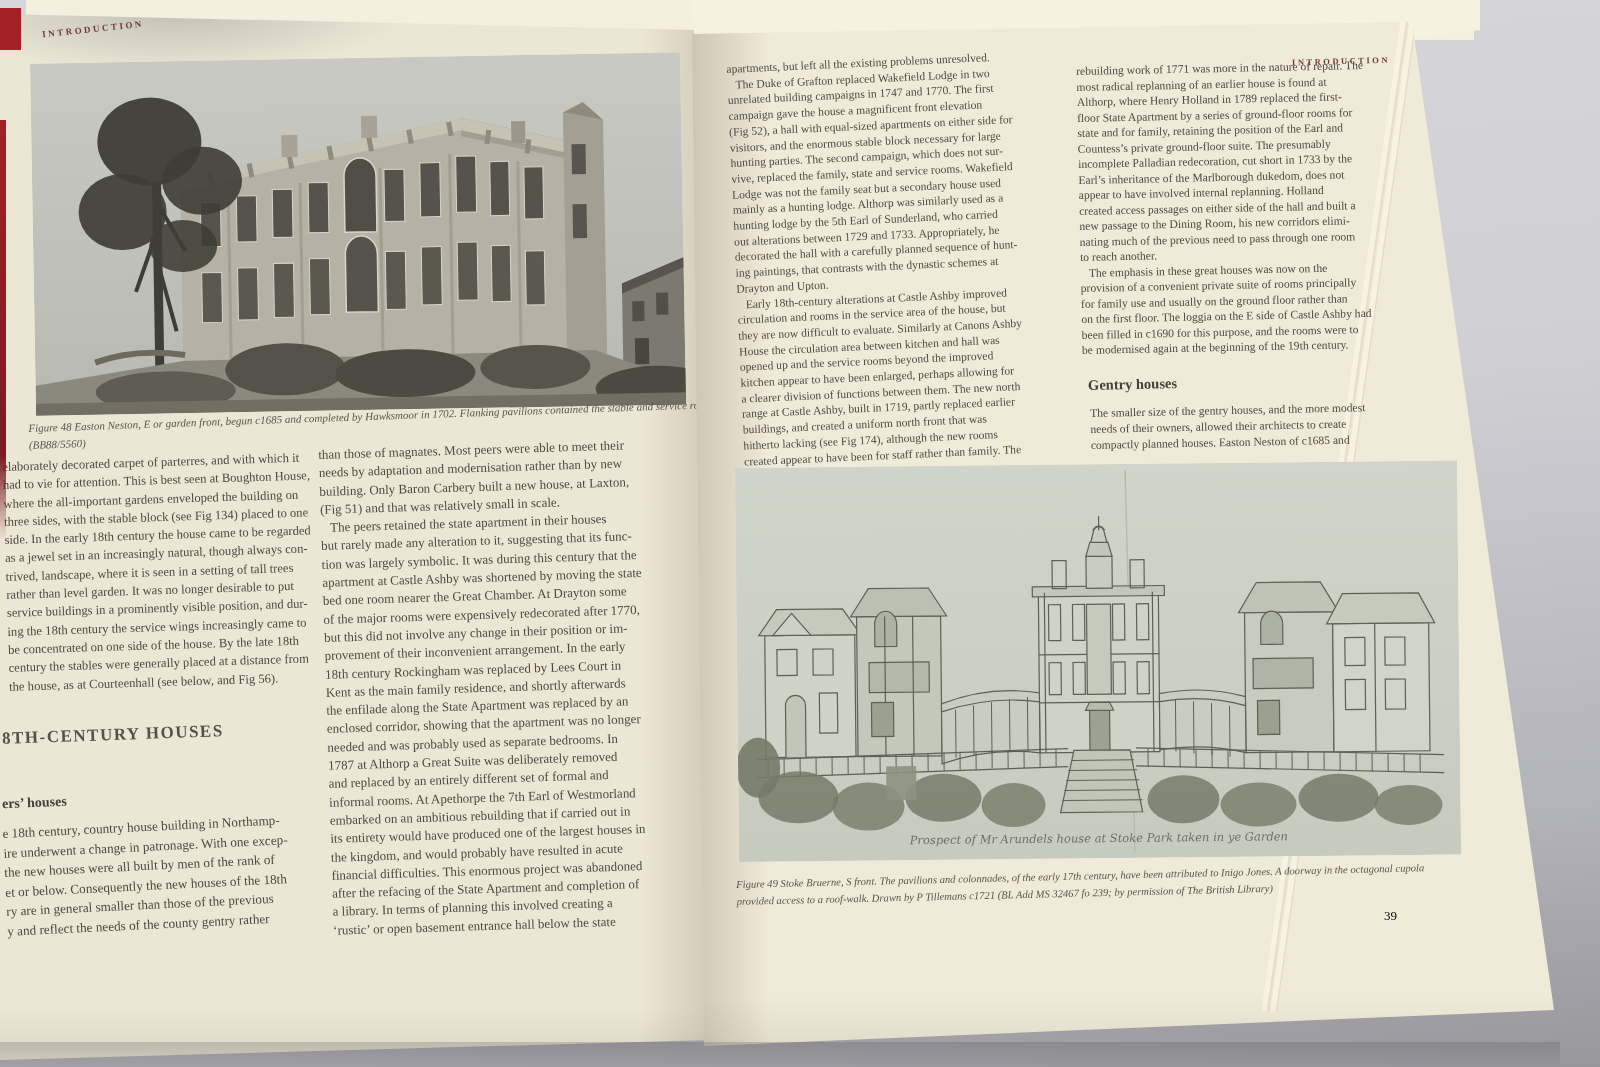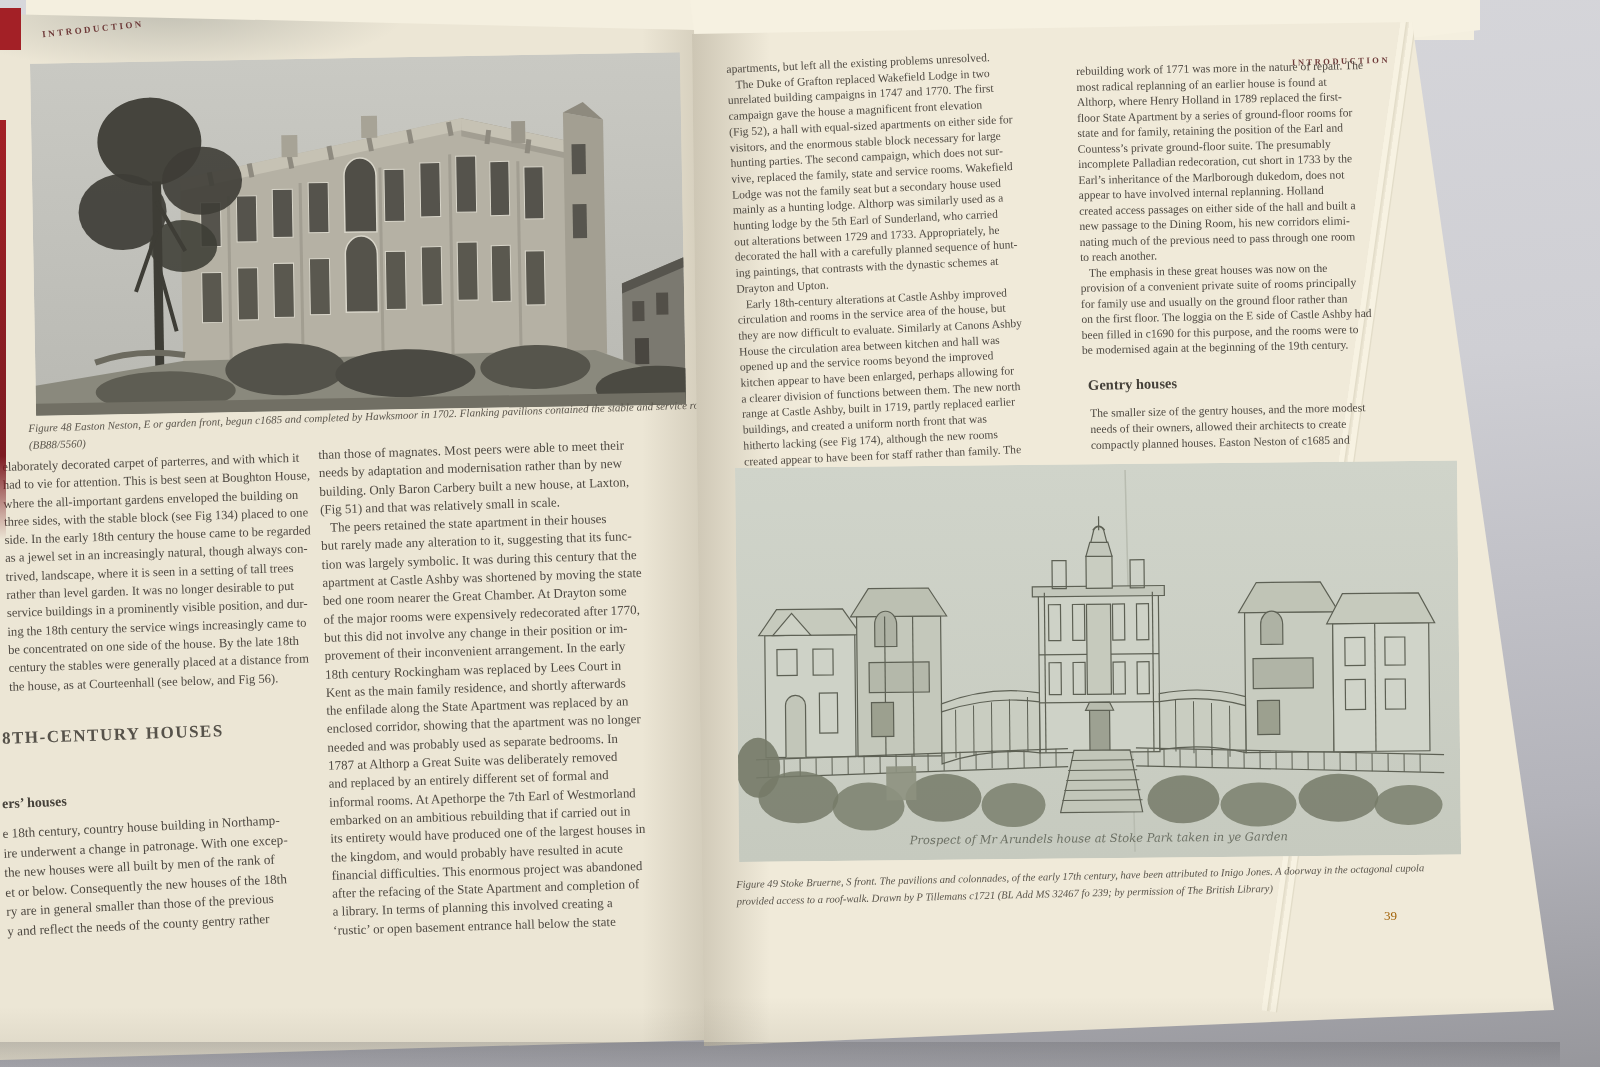--- a/index.html
+++ b/index.html
@@ -43,21 +43,21 @@
 
   
   .running-head{position:absolute;font-size:9px;letter-spacing:2.5px;font-weight:bold;
       color:#6e3a39;}
   .tcol{position:absolute;color:#4e4942;}
   .tline{white-space:pre;}
   .cap{position:absolute;font-style:italic;color:#5a554c;}
   .cap .tline{white-space:pre;}
   .bighead{position:absolute;font-weight:bold;color:#56524a;letter-spacing:1.5px;}
   .subhead{position:absolute;font-weight:bold;color:#45413a;}
-  .pagenum{position:absolute;color:#a16207;}
+  .pagenum{position:absolute;color:#000000;}
 
   svg{display:block;}
   .fig{position:absolute;}
 </style>
 </head>
 <body>
 
 <div class="scene">
 
   <div class="page-stack"></div>

